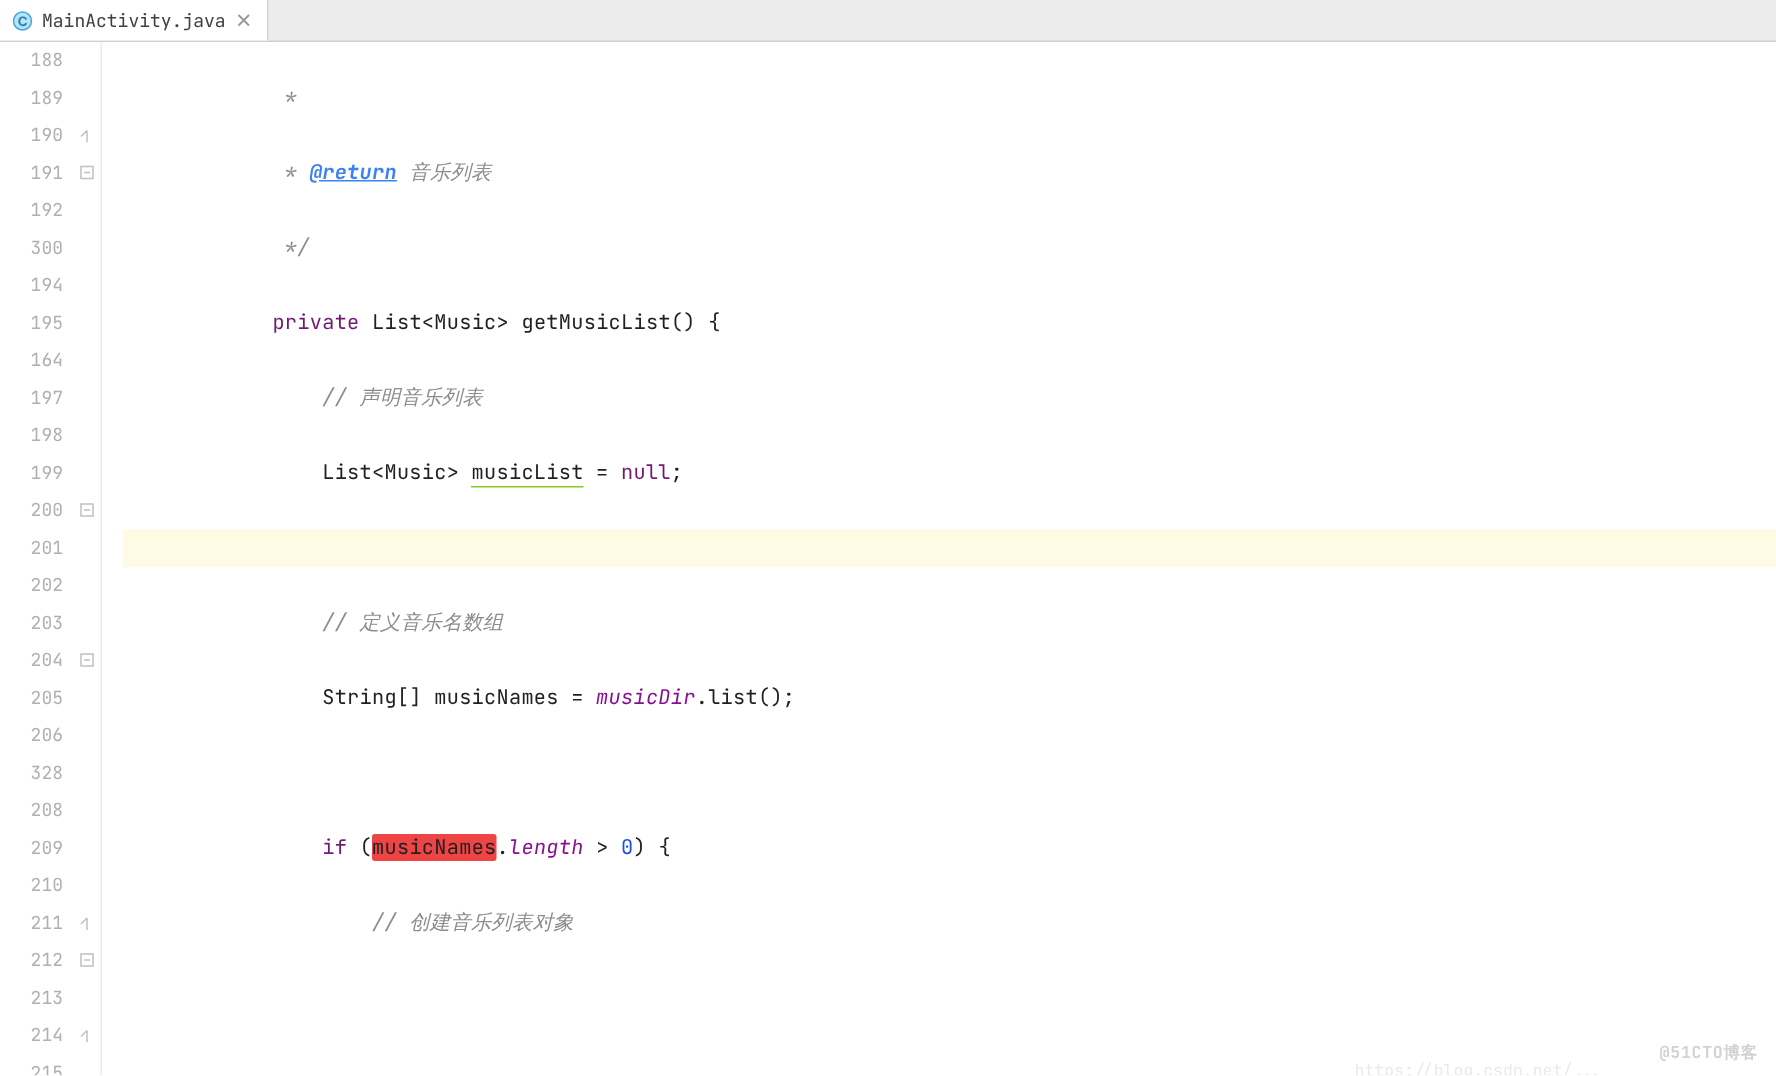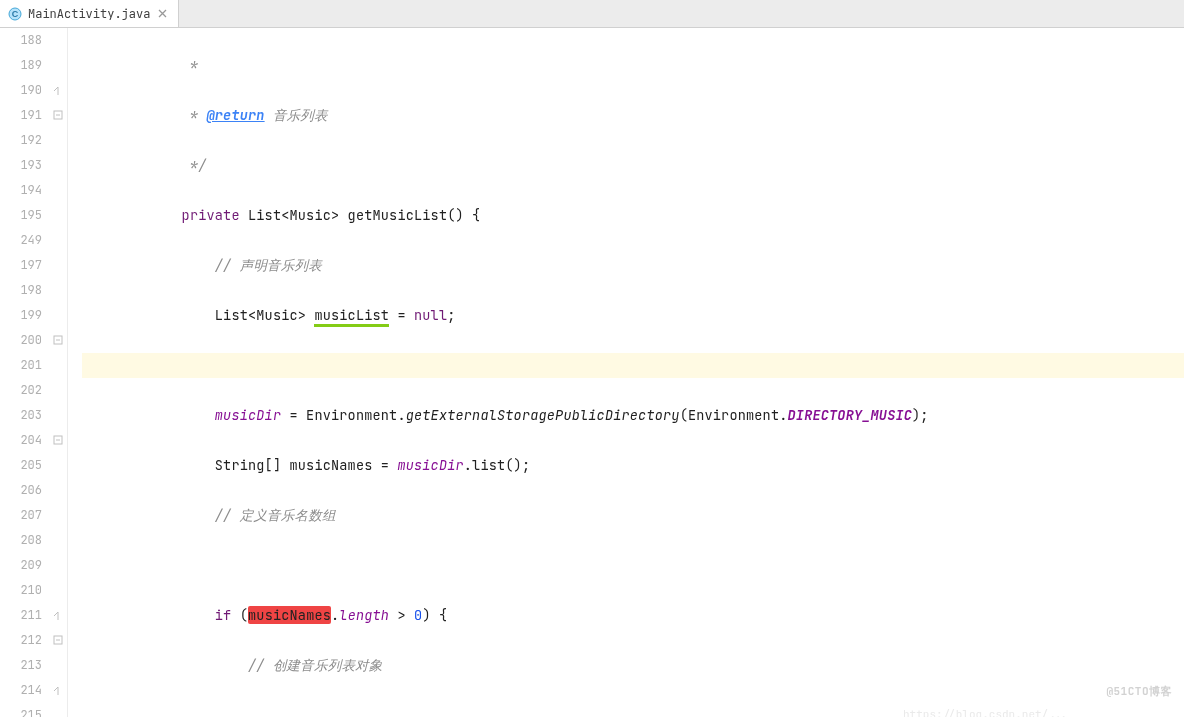--- a/index.html
+++ b/index.html
@@ -108,25 +108,25 @@
   }
   .hl-caret { background: #fffae3; }
   .hl-read { background: #ef4444; padding: 0 0; border-radius: 2px;}
   .kw { color: #701a75; font-weight: 400; }
   .cm { color: #8c8c8c; font-style: italic; }
   .doc-tag { color: #3b82f6; font-style: italic; text-decoration: underline; font-weight: 600;}
   .fld { color: #871094; font-style: italic; }
   .sfld { color: #871094; font-style: italic; font-weight:600;}
   .num { color: #1750eb; }
   .smth { font-style: italic; }
-  .ul { border-bottom: 3px solid #84cc16;}
+  .ul { border-bottom: 1px solid #84cc16;}
   .watermark {
     position: absolute;
     right: 12px;
-    bottom: 18px;
+    bottom: 8px;
     font-size: 11px;
     color: #d2d2d2;
     letter-spacing: 0.5px;
     pointer-events: none;
     font-weight: bold;
   }
   .watermark2 {
     position: absolute;
     right: 116px;
     bottom: -4px;
@@ -158,35 +158,35 @@
   </div>
 
   <div class="code-area">
 
     <div class="gutter" id="gutter">
         <div class="gutter-line">188</div>
         <div class="gutter-line">189</div>
         <div class="gutter-line">190</div>
         <div class="gutter-line">191</div>
         <div class="gutter-line">192</div>
-        <div class="gutter-line">193</div>
+        <div class="gutter-line">300</div>
         <div class="gutter-line">194</div>
         <div class="gutter-line">195</div>
-        <div class="gutter-line">249</div>
+        <div class="gutter-line">164</div>
         <div class="gutter-line">197</div>
         <div class="gutter-line">198</div>
         <div class="gutter-line">199</div>
         <div class="gutter-line">200</div>
         <div class="gutter-line">201</div>
         <div class="gutter-line">202</div>
         <div class="gutter-line">203</div>
         <div class="gutter-line">204</div>
         <div class="gutter-line">205</div>
         <div class="gutter-line">206</div>
-        <div class="gutter-line">207</div>
+        <div class="gutter-line">328</div>
         <div class="gutter-line">208</div>
         <div class="gutter-line">209</div>
         <div class="gutter-line">210</div>
         <div class="gutter-line">211</div>
         <div class="gutter-line">212</div>
         <div class="gutter-line">213</div>
         <div class="gutter-line">214</div>
         <div class="gutter-line">215</div>
       </div>
 
@@ -233,23 +233,22 @@
     </div>
 
     <div class="code-lines">
 <div class="line"><span class="cm">             *</span></div>
 <div class="line"><span class="cm">             * </span><span class="doc-tag">@return</span><span class="cm"> 音乐列表</span></div>
 <div class="line"><span class="cm">             */</span></div>
 <div class="line"><span>            </span><span class="kw">private</span><span> List&lt;Music&gt; getMusicList() {</span></div>
 <div class="line"><span>                </span><span class="cm">// 声明音乐列表</span></div>
 <div class="line"><span>                List&lt;Music&gt; </span><span class="ul">musicList</span><span> = </span><span class="kw">null</span><span>;</span></div>
 <div class="line hl-caret"></div>
-<div class="line"><span>                </span><span class="fld">musicDir</span><span> = Environment.</span><span class="smth">getExternalStoragePublicDirectory</span><span>(Environment.</span><span class="sfld">DIRECTORY_MUSIC</span><span>);</span></div>
+<div class="line"><span>                </span><span class="cm">// 定义音乐名数组</span></div>
 <div class="line"><span>                String[] musicNames = </span><span class="fld">musicDir</span><span>.list();</span></div>
-<div class="line"><span>                </span><span class="cm">// 定义音乐名数组</span></div>
 <div class="line"><span>                </span></div>
 <div class="line"><span>                </span><span class="kw">if</span><span> (</span><span class="hl-read">musicNames</span><span>.</span><span class="fld">length</span><span> &gt; </span><span class="num">0</span><span>) {</span></div>
 <div class="line"><span>                    </span><span class="cm">// 创建音乐列表对象</span></div>
 
 
 
 
 
 
 

